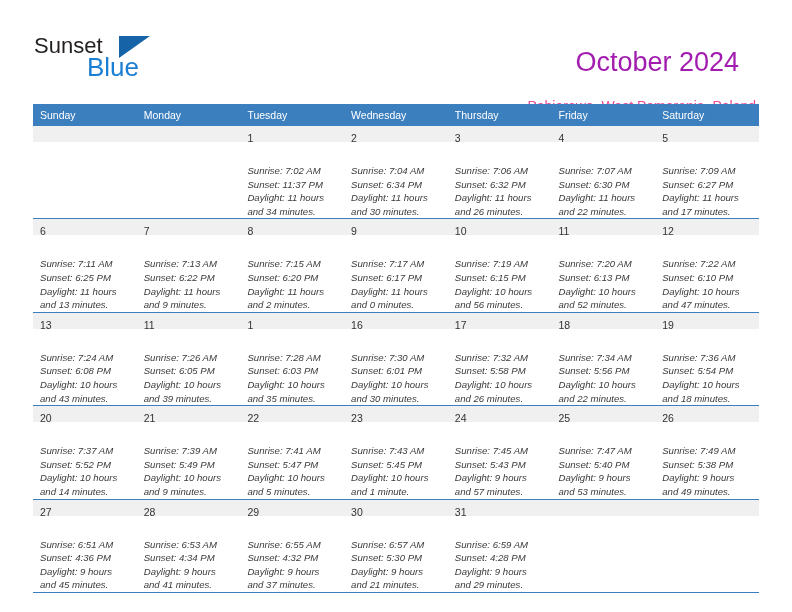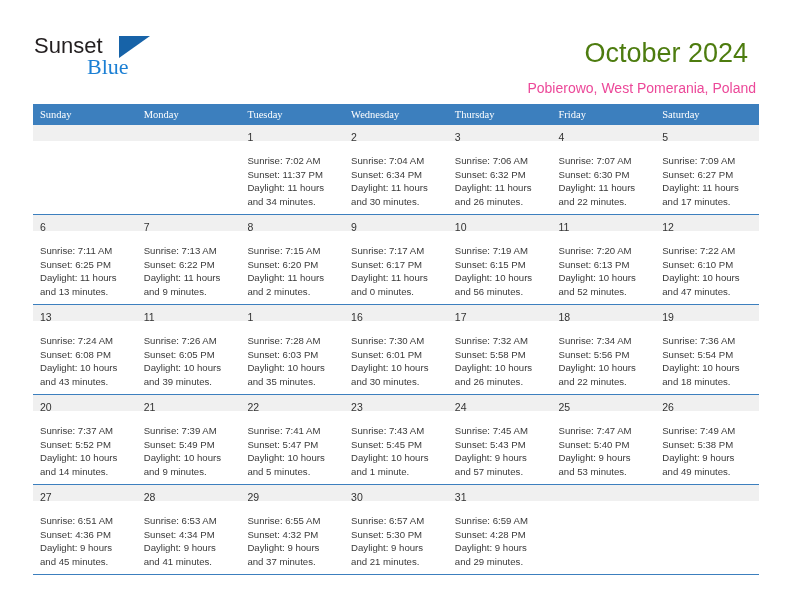--- a/index.html
+++ b/index.html
@@ -44,47 +44,47 @@
     font-size: 22px;
     letter-spacing: 0px;
     color: #231f20;
     line-height: 24px;
     font-family: "Liberation Sans", sans-serif;
   }
   .logo-blue {
     position: absolute;
     left: 53px;
     top: 21px;
-    font-size: 22px;
+    font-size: 26px;
     color: #1b7fd4;
     line-height: 24px;
-    font-family: Liberation Serif, serif;
+    font-family: Liberation Sans, sans-serif;
   }
   .logo-triangle {
     position: absolute;
     left: 85px;
     top: 2px;
     width: 0;
     height: 0;
     border-left: 31px solid #1763a8;
     border-bottom: 22px solid transparent;
   }
 
   .title-block {
     position: absolute;
     right: 36px;
     top: 28px;
     text-align: right;
   }
   .cal-title {
     font-size: 27px;
     font-weight: normal;
-    color: #4d7c0f;
+    color: #a21caf;
     line-height: 34px;
-    margin: 8px;
+    margin: 17px;
     font-family: "Liberation Sans", sans-serif;
   }
   .cal-subtitle {
     font-size: 14px;
     color: #ec4899;
     line-height: 20px;
     margin: 6px 0 0 0;
     font-family: "Liberation Sans", sans-serif;
   }
 
@@ -101,21 +101,21 @@
     table-layout: fixed;
   }
   table.cal-table th {
     background: #3c7fbe;
     color: #ffffff;
     font-size: 10.5px;
     font-weight: normal;
     text-align: left;
     padding: 5px 0 5px 7px;
     height: 11px;
-    font-family: Liberation Serif, serif;
+    font-family: Liberation Sans, sans-serif;
   }
   table.cal-table td {
     vertical-align: top;
     padding: 0;
     border-bottom: 1.3px solid #3c7fbe;
     height: 89px;
     background: #ffffff;
   }
   td.empty {
     background: #ffffff;
@@ -129,21 +129,22 @@
   td.empty .daynum-bar {
     background: #f0f0f0;
   }
   .daynum {
     font-size: 10.5px;
     color: #333333;
     line-height: 12px;
     font-family: "Liberation Sans", sans-serif;
   }
   .cell-lines {
-    padding: 13px 6px 0 7px;
+    padding: 22px 6px 0 7px;
+    font-style: italic;
   }
   .cell-lines div {
     font-size: 9.6px;
     line-height: 13.6px;
     color: #3a3a3a;
     white-space: nowrap;
     font-family: "Liberation Sans", sans-serif;
   }
 </style>
 </head>

